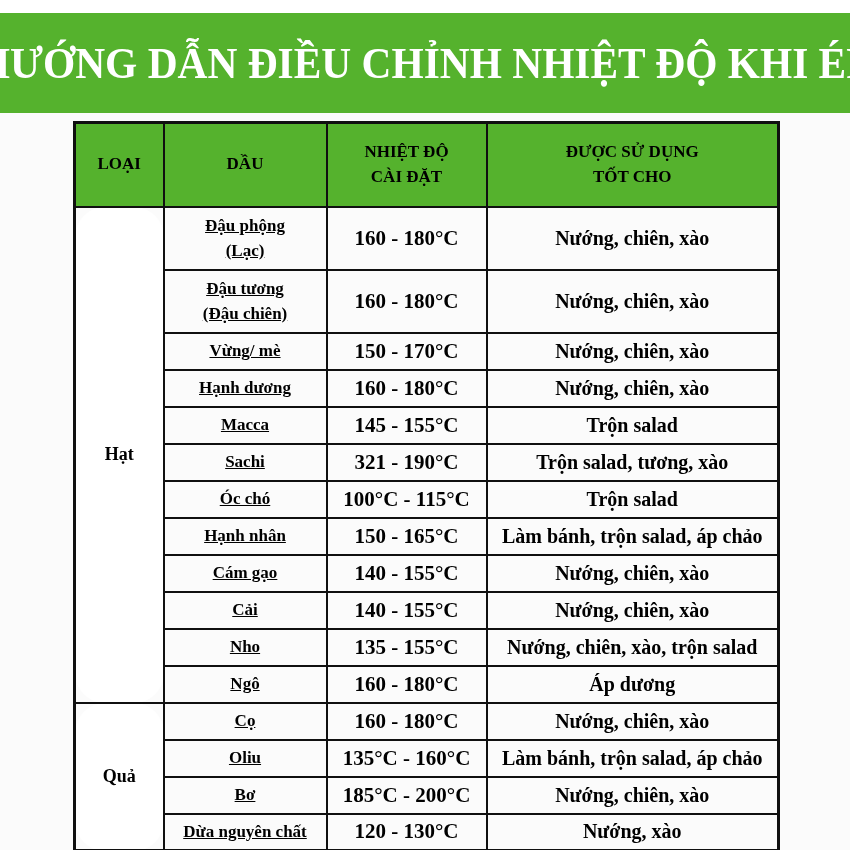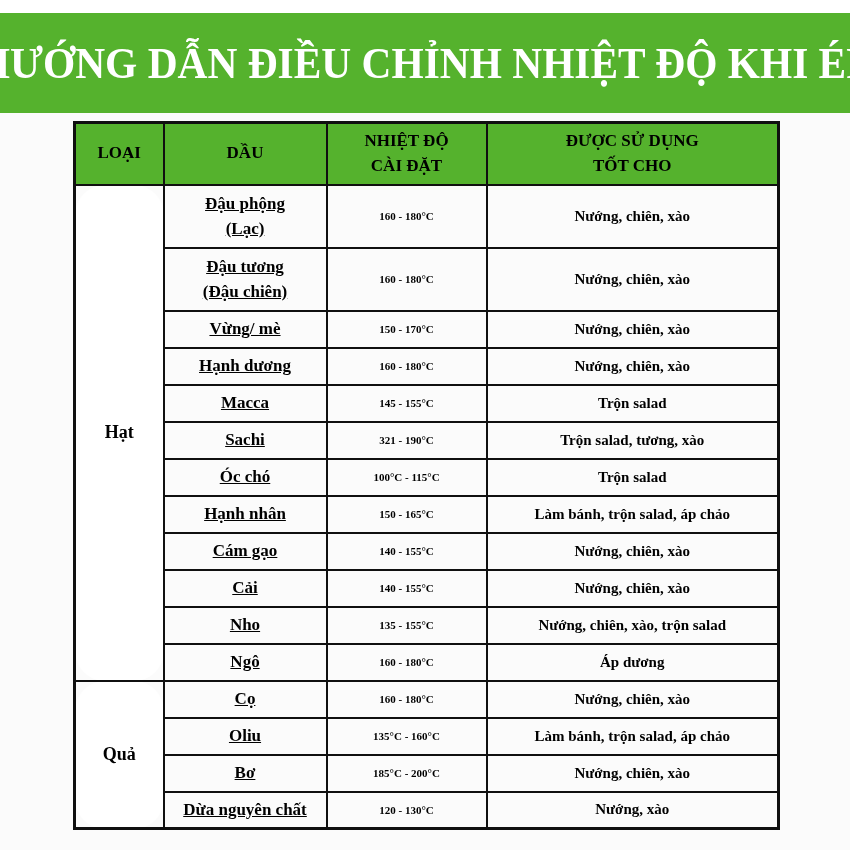--- a/index.html
+++ b/index.html
@@ -38,32 +38,32 @@
   table.guide col.c-use  { width:292px; }
   table.guide th, table.guide td {
     border:2px solid #101010;
     text-align:center;
     vertical-align:middle;
     color:#000000;
     font-weight:bold;
     white-space:pre-line;
     padding:1px 4px;
   }
-  table.guide thead tr { height:62px; }
+  table.guide thead tr { height:84px; }
   table.guide thead th {
     background:#55b22d;
     font-size:17px;
     line-height:1.45;
   }
   tr.row-tall { height:63px; }
   tr.row-std  { height:37px; }
   td.group-cell { background:#ffffff; font-size:18px;border-radius:30px; }
   td.oil-cell   { font-size:17px; line-height:1.5;text-decoration:underline; }
-  td.temp-cell  { font-size:11px; }
-  td.use-cell   { font-size:15px; }
+  td.temp-cell  { font-size:21px; }
+  td.use-cell   { font-size:20px; }
 </style>
 </head>
 <body>
 
 <div class="top-strip"></div>
 
 <div class="banner">
   <h1>HƯỚNG DẪN ĐIỀU CHỈNH NHIỆT ĐỘ KHI ÉP</h1>
 </div>
 

